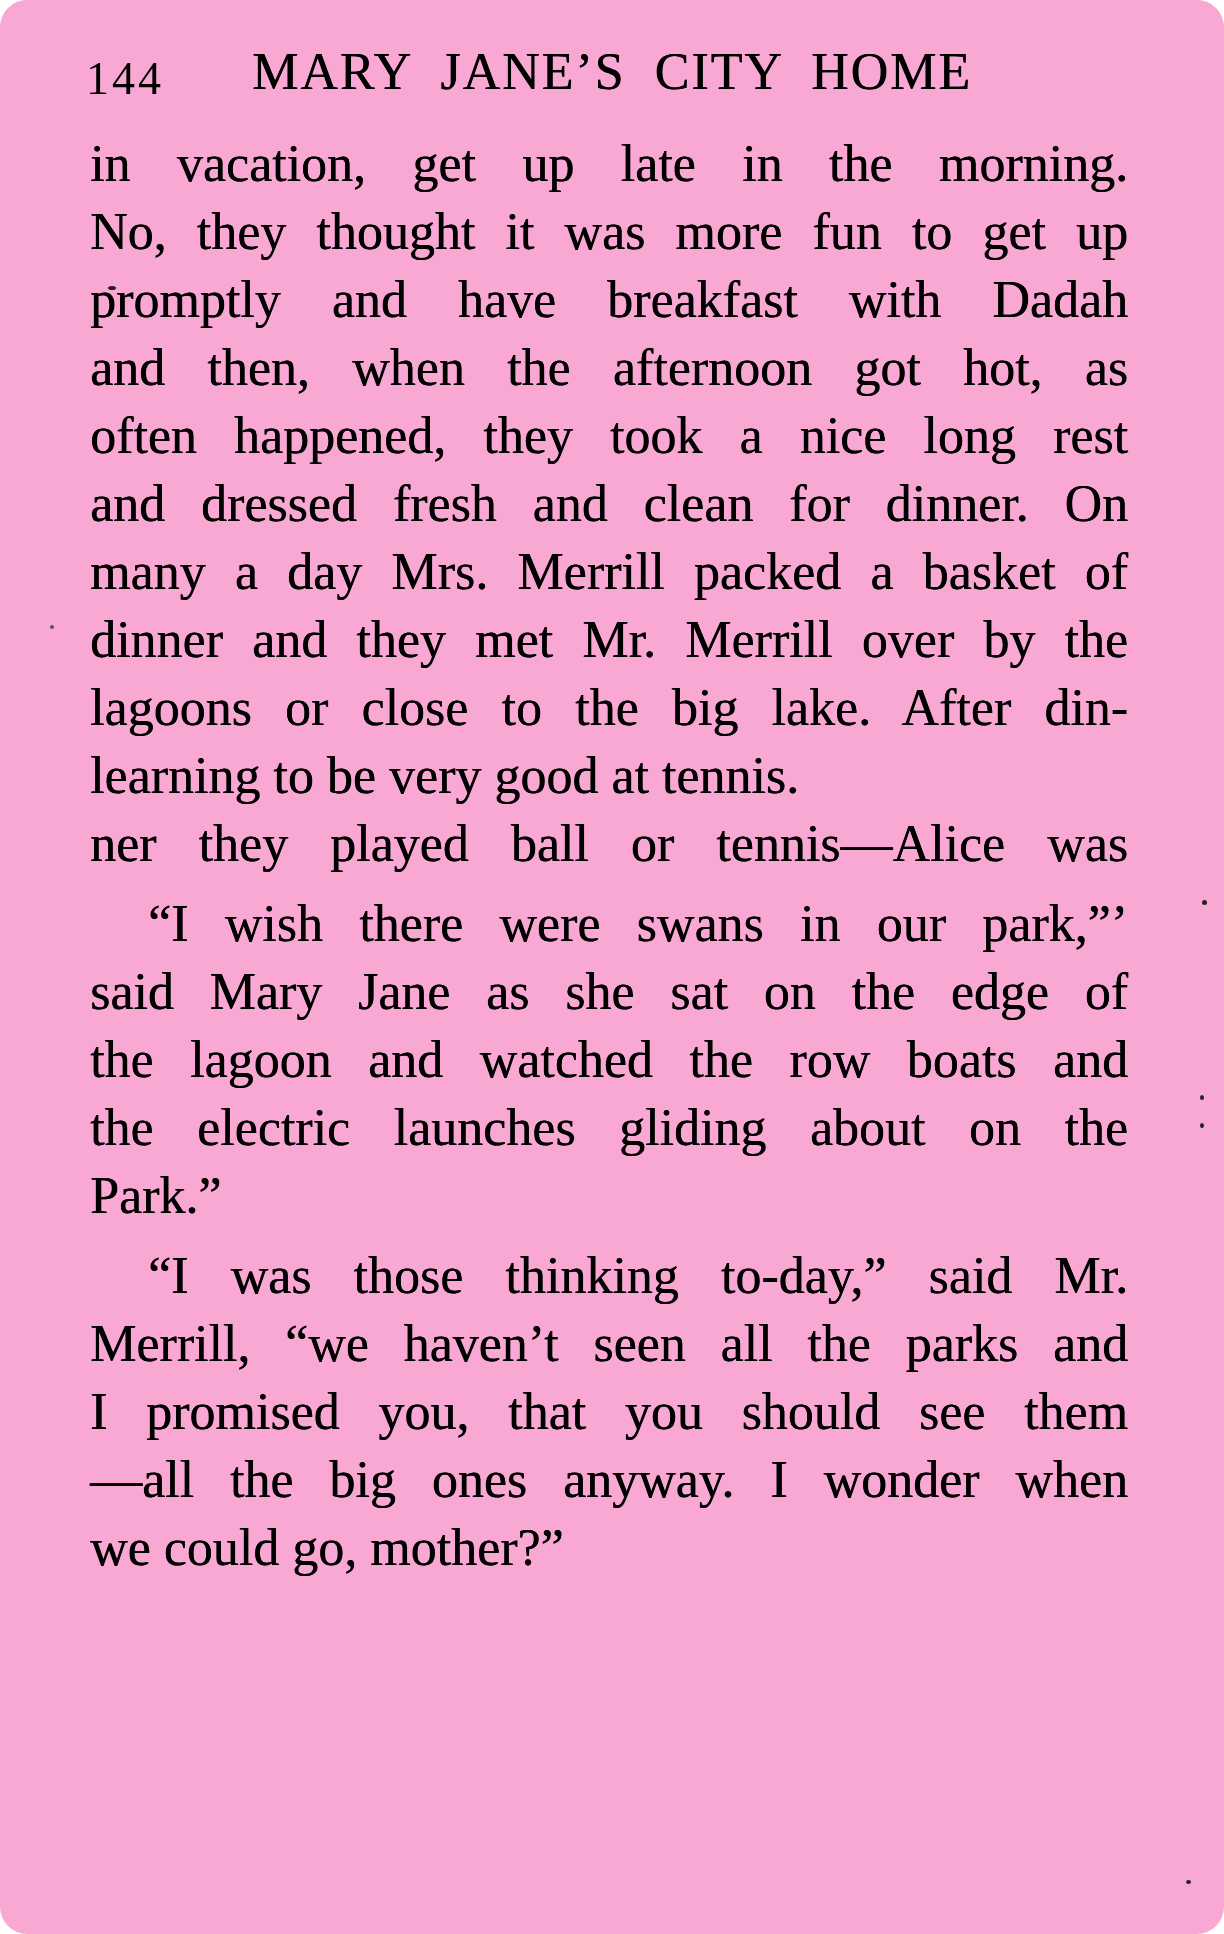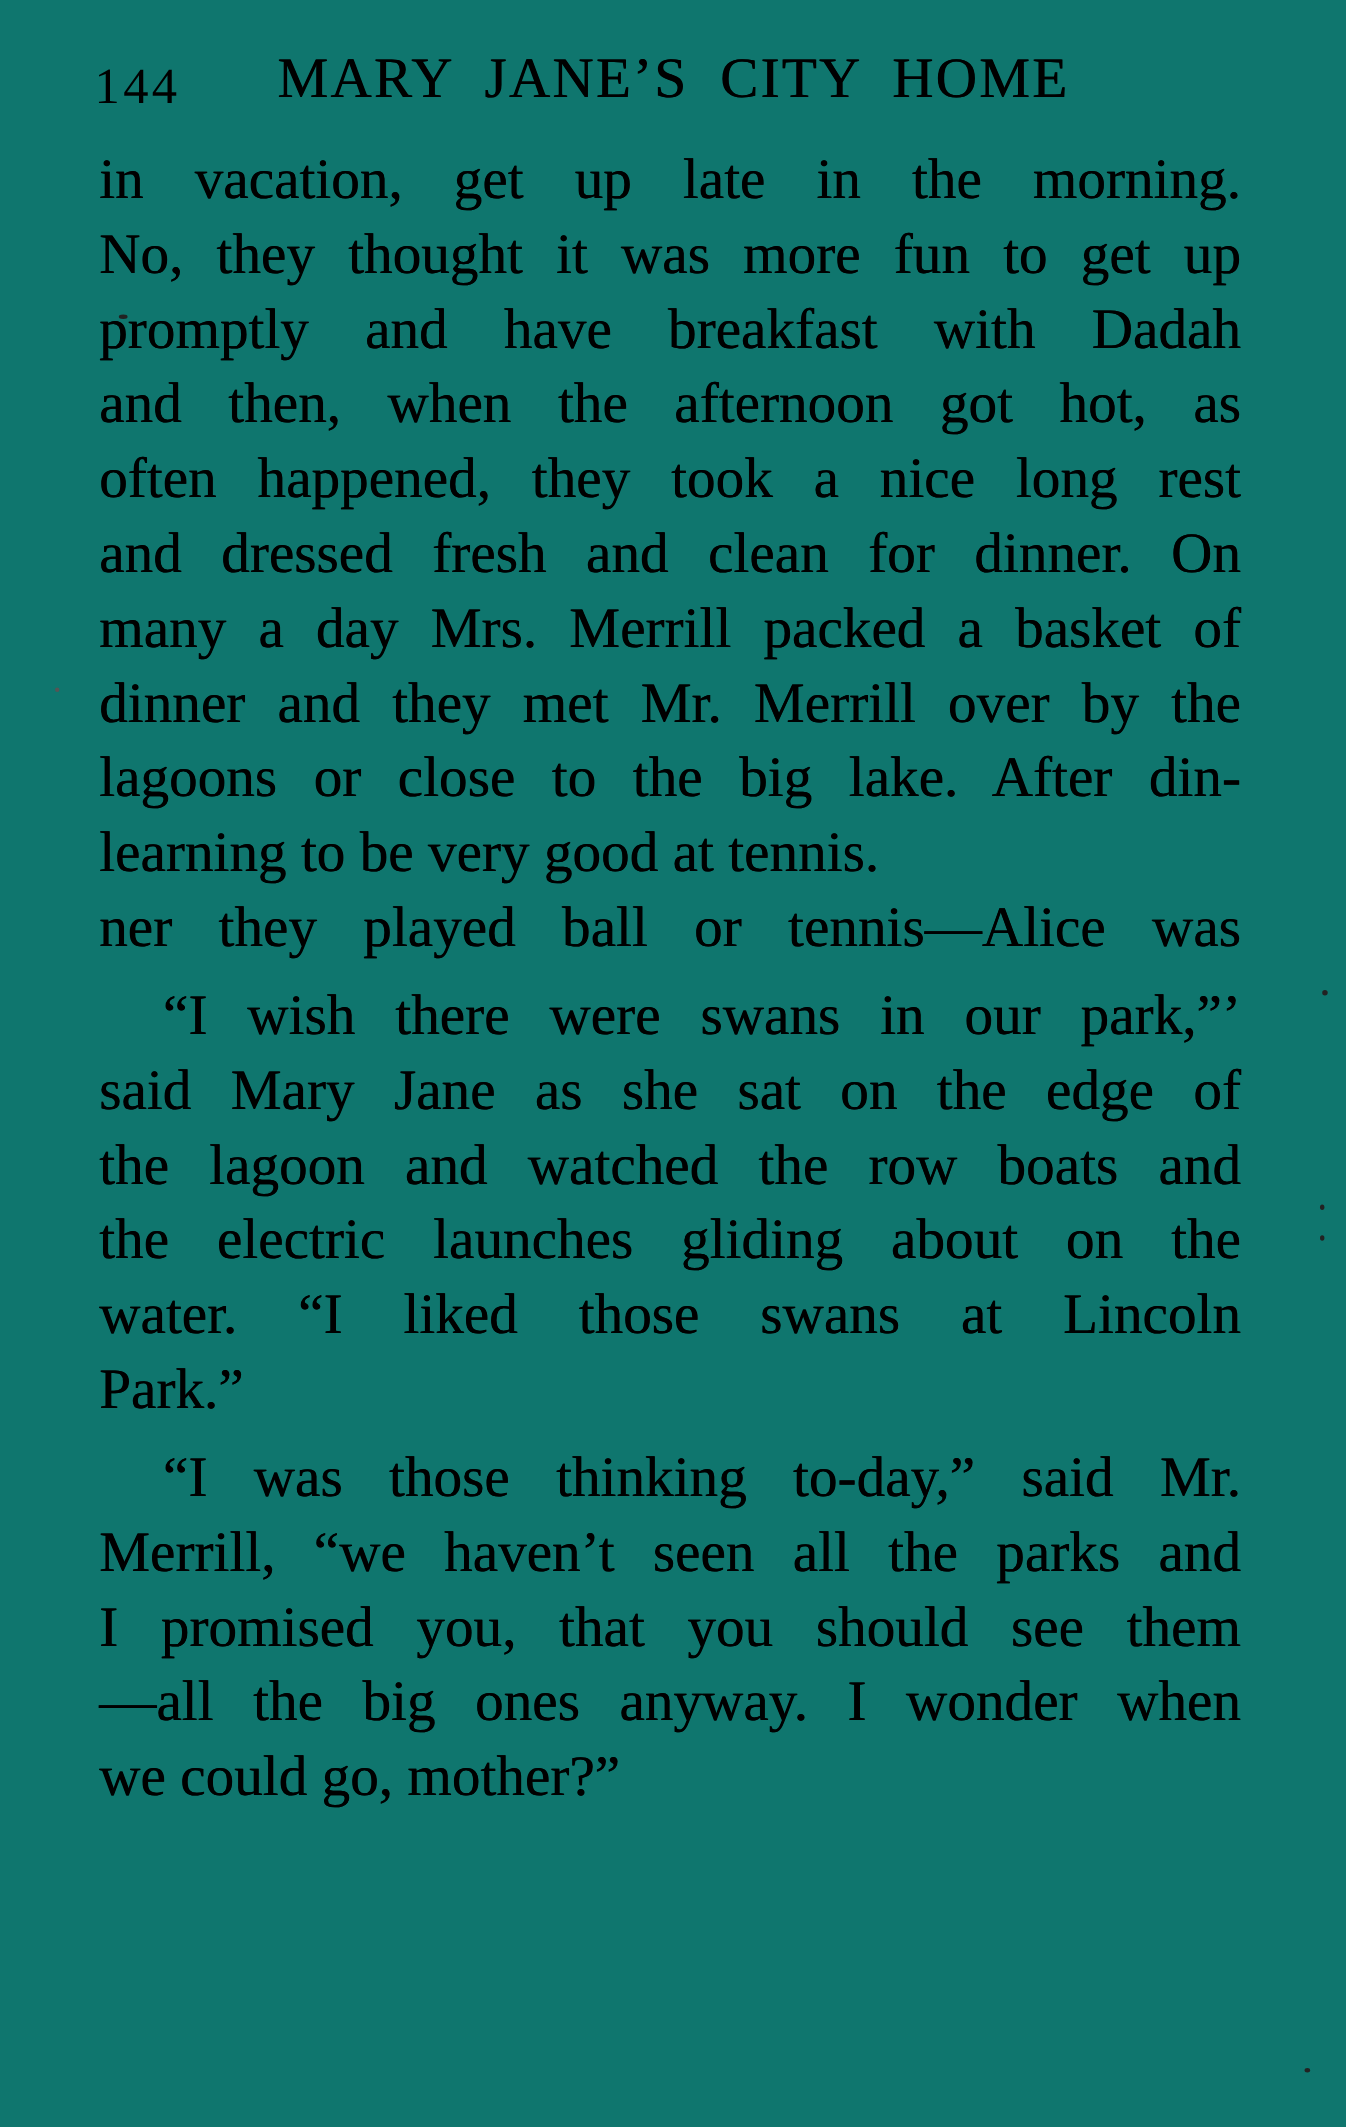--- a/index.html
+++ b/index.html
@@ -1,23 +1,24 @@
 <!DOCTYPE html>
 <html><head>
 <meta charset="utf-8">
 <style>
   html, body { margin: 0; padding: 0; background: #ffffff; }
   .page {
     position: relative;
     width: 1224px;
     height: 1934px;
-    background: #0f766e;
+    background: #f9a8d4;
     color: #000000;
     font-family: "Liberation Serif", "DejaVu Serif", serif;
     overflow: hidden;
+    border-radius: 27px;
   }
   .running-header { position: absolute; top: 0; left: 0; width: 100%; height: 110px; }
   .page-number {
     position: absolute;
     top: 56px;
     left: 86px;
     font-size: 46px;
     line-height: 1;
     letter-spacing: 3px;
   }
@@ -86,21 +87,20 @@
       <div class="line">lagoons or close to the big lake.  After din-</div>
       <div class="line para-end">learning to be very good at tennis.</div>
       <div class="line">ner they played ball or tennis—Alice was</div>
     </div>
 
     <div class="para">
       <div class="line indent">“I wish there were swans in our park,”’</div>
       <div class="line">said Mary Jane as she sat on the edge of</div>
       <div class="line">the lagoon and watched the row boats and</div>
       <div class="line">the electric launches gliding about on the</div>
-      <div class="line">water.  “I liked those swans at Lincoln</div>
       <div class="line para-end">Park.”</div>
     </div>
 
     <div class="para">
       <div class="line indent">“I was those thinking to-day,” said Mr.</div>
       <div class="line">Merrill, “we haven’t seen all the parks and</div>
       <div class="line">I promised you, that you should see them</div>
       <div class="line">—all the big ones anyway.  I wonder when</div>
       <div class="line para-end">we could go, mother?”</div>
     </div>

